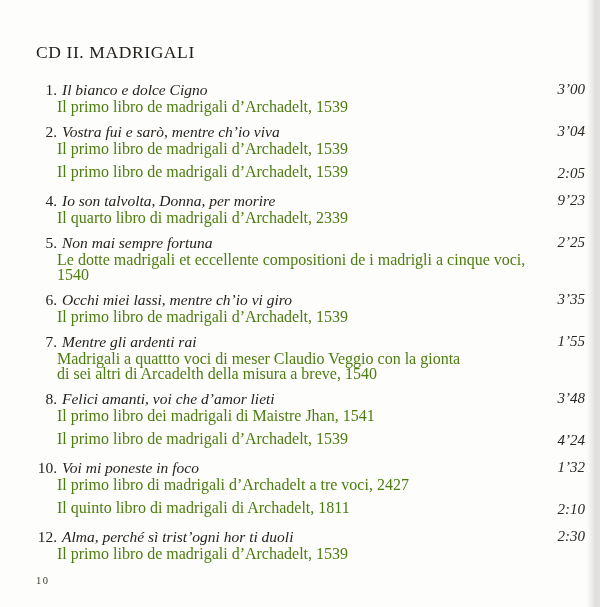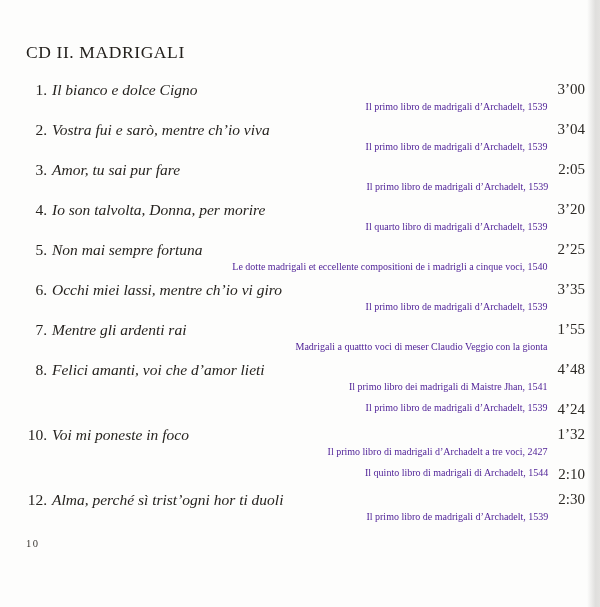--- a/index.html
+++ b/index.html
@@ -6,21 +6,21 @@
   body {
     width: 600px;
     height: 607px;
     background: #fdfdfc;
     font-family: "Liberation Serif", serif;
     color: #2b2824;
     position: relative;
     overflow: hidden;
   }
   .page {
-    padding: 42px 15px 0 26px;
+    padding: 42px 15px 0 36px;
     position: relative;
   }
   .scan-edge {
     position: absolute;
     top: 0; right: 0;
     width: 13px; height: 607px;
     background: linear-gradient(to right,
       rgba(180,178,175,0) 0%,
       rgba(168,166,163,0.35) 65%,
       rgba(205,203,200,0.55) 100%);
@@ -31,49 +31,50 @@
     font-weight: normal;
     letter-spacing: 0.6px;
     color: #23201c;
     margin: 0 0 18px 0;
     line-height: 20px;
   }
   .track {
     display: flex;
     align-items: flex-start;
     margin-bottom: 6px;
+    margin-top: 8px;
   }
   .track-main { flex: 1 1 auto; min-width: 0; }
   .title-line {
     font-size: 15.5px;
     line-height: 19px;
     white-space: nowrap;
     color: #26231f;
   }
   .num {
     display: inline-block;
     width: 21px;
     text-align: right;
     margin-right: 5px;
     font-style: normal;
   }
   .title { font-style: italic; }
   .source {
-    font-size: 10px;
+    font-size: 16px;
     line-height: 15px;
     margin-left: 21px;
-    color: #4c1d95;
-    text-align: right;
+    color: #4d7c0f;
   }
   .time {
     flex: 0 0 auto;
     font-size: 15px;
     line-height: 19px;
     padding-left: 10px;
     color: #2b2824;
+    font-style: italic;
   }
   .page-number {
     margin-top: 14px;
     font-size: 10.5px;
     letter-spacing: 1.5px;
     color: #3a3732;
   }
 </style>
 </head>
 <body>
@@ -92,32 +93,31 @@
   <div class="track">
     <div class="track-main">
       <div class="title-line"><span class="num">2.</span><span class="title">Vostra fui e sarò, mentre ch’io viva</span></div>
     <div class="source">Il primo libro de madrigali d’Archadelt, 1539</div>
         </div>
     <div class="time">3’04</div>
   </div>
 
   <div class="track">
     <div class="track-main">
-      <div class="title-line"><span class="num">3.</span><span class="title">Amor, tu sai pur fare</span></div>
     <div class="source">Il primo libro de madrigali d’Archadelt, 1539</div>
         </div>
     <div class="time">2:05</div>
   </div>
 
   <div class="track">
     <div class="track-main">
       <div class="title-line"><span class="num">4.</span><span class="title">Io son talvolta, Donna, per morire</span></div>
-    <div class="source">Il quarto libro di madrigali d’Archadelt, 1539</div>
+    <div class="source">Il quarto libro di madrigali d’Archadelt, 2339</div>
         </div>
-    <div class="time">3’20</div>
+    <div class="time">9’23</div>
   </div>
 
   <div class="track">
     <div class="track-main">
       <div class="title-line"><span class="num">5.</span><span class="title">Non mai sempre fortuna</span></div>
     <div class="source">Le dotte madrigali et eccellente compositioni de i madrigli a cinque voci, 1540</div>
         </div>
     <div class="time">2’25</div>
   </div>
 
@@ -126,50 +126,51 @@
       <div class="title-line"><span class="num">6.</span><span class="title">Occhi miei lassi, mentre ch’io vi giro</span></div>
     <div class="source">Il primo libro de madrigali d’Archadelt, 1539</div>
         </div>
     <div class="time">3’35</div>
   </div>
 
   <div class="track">
     <div class="track-main">
       <div class="title-line"><span class="num">7.</span><span class="title">Mentre gli ardenti rai</span></div>
     <div class="source">Madrigali a quattto voci di meser Claudio Veggio con la gionta</div>
+          <div class="source">di sei altri di Arcadelth della misura a breve, 1540</div>
         </div>
     <div class="time">1’55</div>
   </div>
 
   <div class="track">
     <div class="track-main">
       <div class="title-line"><span class="num">8.</span><span class="title">Felici amanti, voi che d’amor lieti</span></div>
     <div class="source">Il primo libro dei madrigali di Maistre Jhan, 1541</div>
         </div>
-    <div class="time">4’48</div>
+    <div class="time">3’48</div>
   </div>
 
   <div class="track">
     <div class="track-main">
     <div class="source">Il primo libro de madrigali d’Archadelt, 1539</div>
         </div>
     <div class="time">4’24</div>
   </div>
 
   <div class="track">
     <div class="track-main">
       <div class="title-line"><span class="num">10.</span><span class="title">Voi mi poneste in foco</span></div>
     <div class="source">Il primo libro di madrigali d’Archadelt a tre voci, 2427</div>
         </div>
     <div class="time">1’32</div>
   </div>
 
   <div class="track">
     <div class="track-main">
-    <div class="source">Il quinto libro di madrigali di Archadelt, 1544</div>
+    <div class="source">Il quinto libro di madrigali di Archadelt, 1811</div>
         </div>
     <div class="time">2:10</div>
   </div>
 
   <div class="track">
     <div class="track-main">
       <div class="title-line"><span class="num">12.</span><span class="title">Alma, perché sì trist’ogni hor ti duoli</span></div>
     <div class="source">Il primo libro de madrigali d’Archadelt, 1539</div>
         </div>
     <div class="time">2:30</div>

